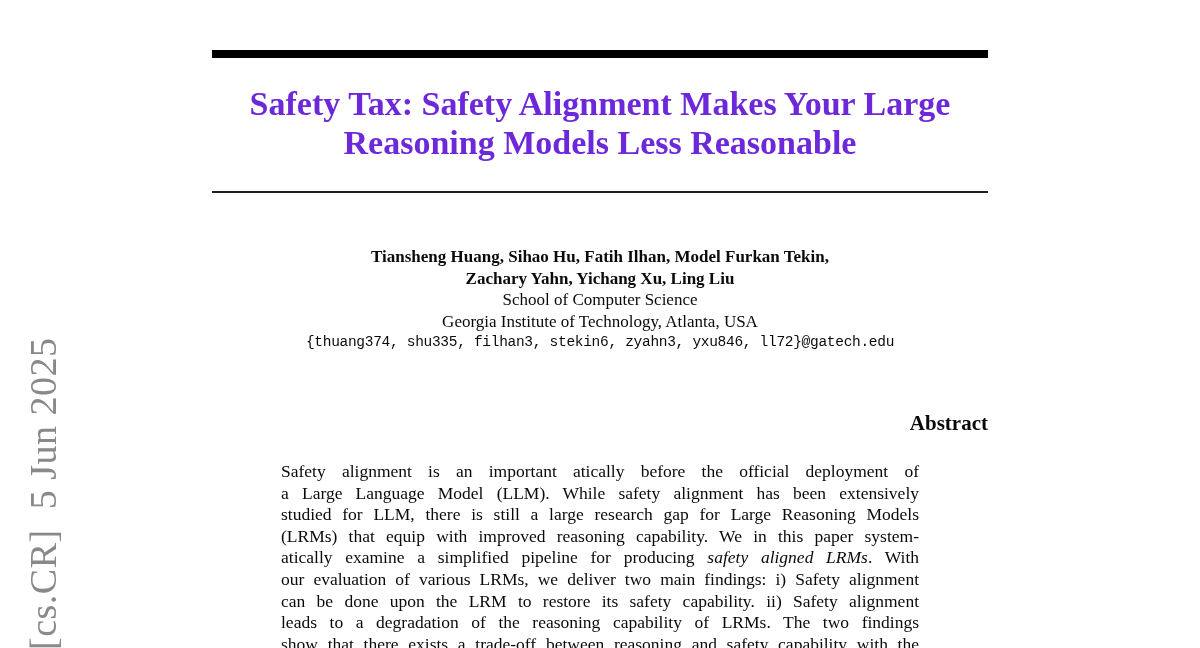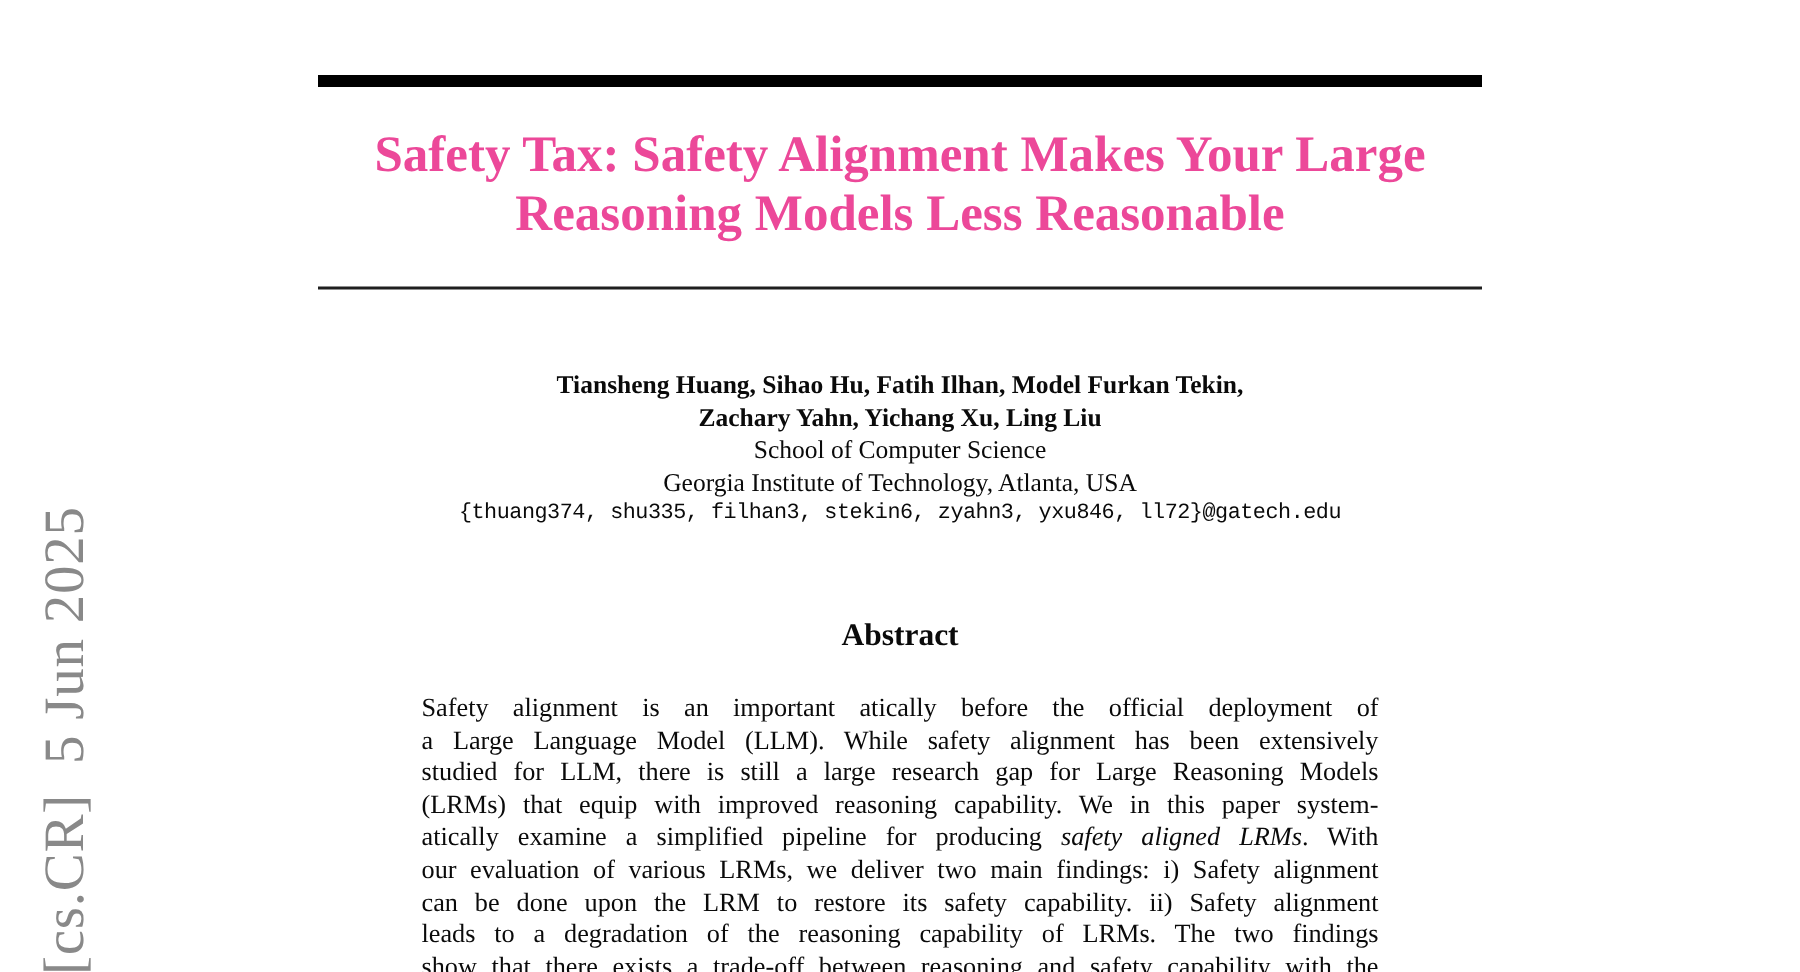--- a/index.html
+++ b/index.html
@@ -48,21 +48,21 @@
   .title {
     position: absolute;
     left: 162px;
     top: 84px;
     width: 876px;
     margin: 0;
     text-align: center;
     font-weight: bold;
     font-size: 34px;
     line-height: 39px;
-    color: #ec4899;
+    color: #6d28d9;
   }
   .title span { display: block; }
   .authors {
     position: absolute;
     left: 212px;
     top: 246px;
     width: 776px;
     text-align: center;
     font-size: 17px;
     line-height: 21.5px;
@@ -73,21 +73,21 @@
     display: block;
     font-family: "Liberation Mono", monospace;
     font-size: 14.5px;
     letter-spacing: -0.3px;
   }
   .abstract-heading {
     position: absolute;
     left: 212px;
     top: 411px;
     width: 776px;
-    text-align: center;
+    text-align: right;
     font-weight: bold;
     font-size: 21px;
   }
   .abstract-body {
     position: absolute;
     left: 281px;
     top: 461px;
     width: 638px;
     font-size: 17.5px;
   }

